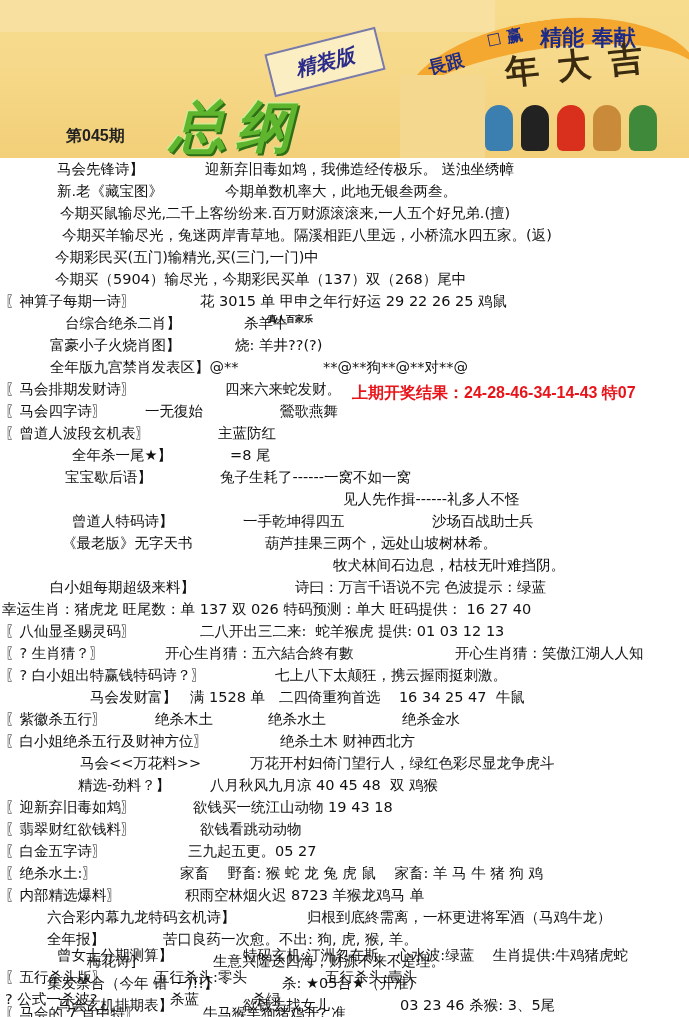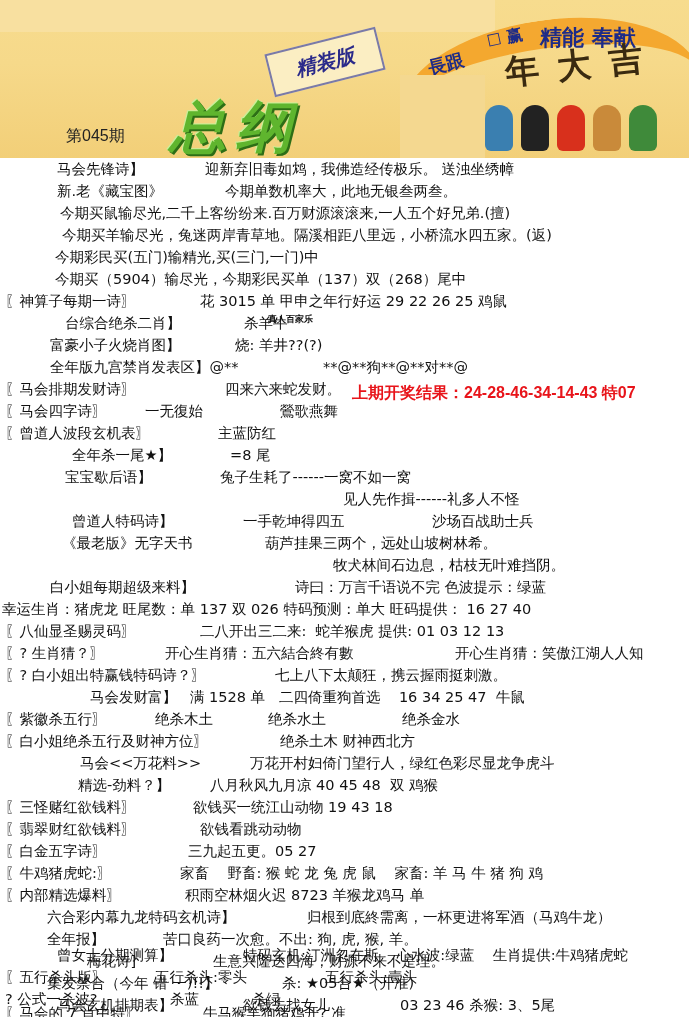--- a/index.html
+++ b/index.html
@@ -30,21 +30,21 @@
     position:absolute; left:400px; top:20px; width:300px; height:120px;
     border-radius:50%; border-top:28px solid #f4a020; transform:rotate(-8deg); opacity:.85;
   }
   .tagline { position:absolute; left:540px; top:4px; color:#1d2b88; font-weight:bold; font-size:22px;margin-top:19px; }
   .tagline2 { position:absolute; left:487px; top:28px; color:#1d2b88; font-weight:bold; font-size:16px; transform:rotate(-12deg); }
   .changgen { position:absolute; left:428px; top:52px; color:#1d2b88; font-weight:bold; font-size:18px; transform:rotate(-14deg); }
   .niandaji { position:absolute; left:505px; top:42px; color:#3a2a10; font-weight:bold; font-size:34px; letter-spacing:18px; transform:rotate(-6deg); }
   .mascots { position:absolute; left:485px; top:105px; display:flex; gap:8px; }
   .mascot { width:28px; height:46px; border-radius:14px 14px 6px 6px; }
   .issue {
-    position:absolute; left:66px; top:126px; font-size:16px; font-weight:normal; color:#222;
+    position:absolute; left:66px; top:126px; font-size:16px; font-weight:bold; color:#222;
     font-family:"Liberation Sans", sans-serif;
   }
   .row { position:absolute; font-size:14.5px; white-space:pre; line-height:20px; color:#111; font-family:"DejaVu Sans", sans-serif; }
   .red { color:#e8141a; font-weight:bold; font-size:16px; font-family:"Liberation Sans", sans-serif; }
   .overlay-small { font-size:9px; font-weight:bold; }
 </style>
 </head>
 <body>
 
 <div class="banner">
@@ -117,27 +117,27 @@
     <div class="row" style="left: 5px; top: 709px;">〖紫徽杀五行〗</div>
     <div class="row" style="left: 155px; top: 709px;">绝杀木土</div>
     <div class="row" style="left: 268px; top: 709px;">绝杀水土</div>
     <div class="row" style="left: 402px; top: 709px;">绝杀金水</div>
     <div class="row" style="left: 5px; top: 731px;">〖白小姐绝杀五行及财神方位〗</div>
     <div class="row" style="left: 280px; top: 731px;">绝杀土木 财神西北方</div>
     <div class="row" style="left: 80px; top: 753px;">马会&lt;&lt;万花料&gt;&gt;</div>
     <div class="row" style="left: 250px; top: 753px;">万花开村妇倚门望行人，绿红色彩尽显龙争虎斗</div>
     <div class="row" style="left: 78px; top: 775px;">精选-劲料？】</div>
     <div class="row" style="left: 210px; top: 775px;">八月秋风九月凉 40 45 48  双 鸡猴</div>
-    <div class="row" style="left: 5px; top: 797px;">〖三怪赌红欲钱料〗</div>
+    <div class="row" style="left: 5px; top: 797px;">〖迎新弃旧毒如鸩〗</div>
     <div class="row" style="left: 193px; top: 797px;">欲钱买一统江山动物 19 43 18</div>
     <div class="row" style="left: 5px; top: 819px;">〖翡翠财红欲钱料〗</div>
     <div class="row" style="left: 200px; top: 819px;">欲钱看跳动动物</div>
     <div class="row" style="left: 5px; top: 841px;">〖白金五字诗〗</div>
     <div class="row" style="left: 188px; top: 841px;">三九起五更。05 27</div>
-    <div class="row" style="left: 5px; top: 863px;">〖牛鸡猪虎蛇:〗</div>
+    <div class="row" style="left: 5px; top: 863px;">〖绝杀水土:〗</div>
     <div class="row" style="left: 180px; top: 863px;">家畜    野畜: 猴 蛇 龙 兔 虎 鼠    家畜: 羊 马 牛 猪 狗 鸡</div>
     <div class="row" style="left: 5px; top: 885px;">〖内部精选爆料〗</div>
     <div class="row" style="left: 185px; top: 885px;">积雨空林烟火迟 8723 羊猴龙鸡马 单</div>
     <div class="row" style="left: 47px; top: 907px;">六合彩内幕九龙特码玄机诗】</div>
     <div class="row" style="left: 307px; top: 907px;">归根到底終需离，一杯更进将军酒（马鸡牛龙）</div>
     <div class="row" style="left: 47px; top: 929px;">全年报】</div>
     <div class="row" style="left: 163px; top: 929px;">苦口良药一次愈。不出: 狗, 虎, 猴, 羊。</div>
     <div class="row" style="left: 87px; top: 951px;">梅花诗]</div>
     <div class="row" style="left: 213px; top: 951px;">生意兴隆达四海，财源不来不是理。</div>
     <div class="row" style="left: 47px; top: 973px;">集发禁合（今年 错 一)!!】</div>

